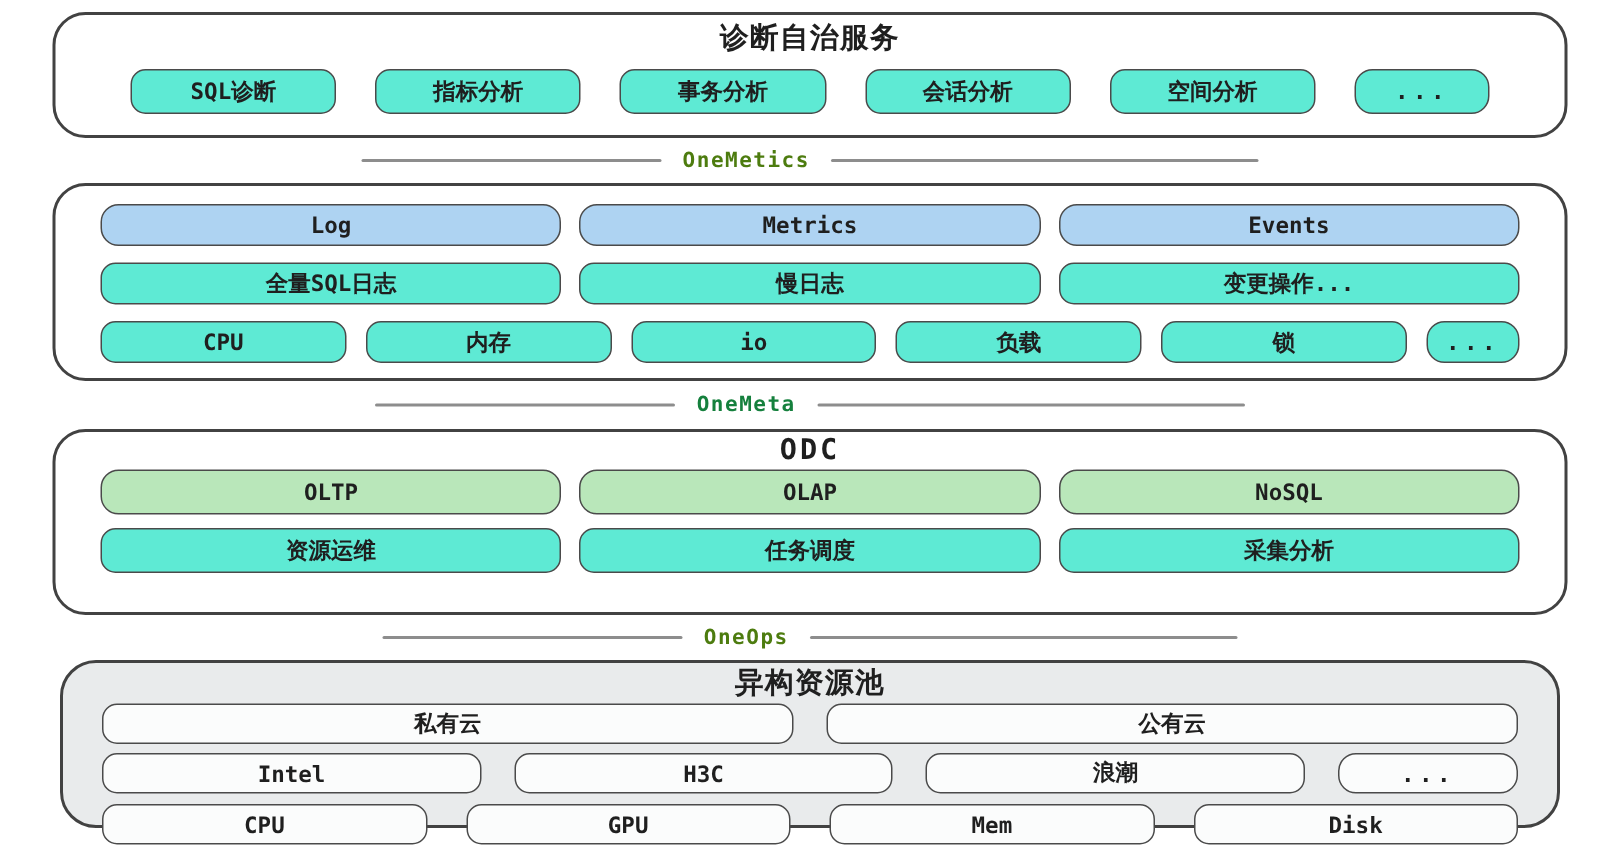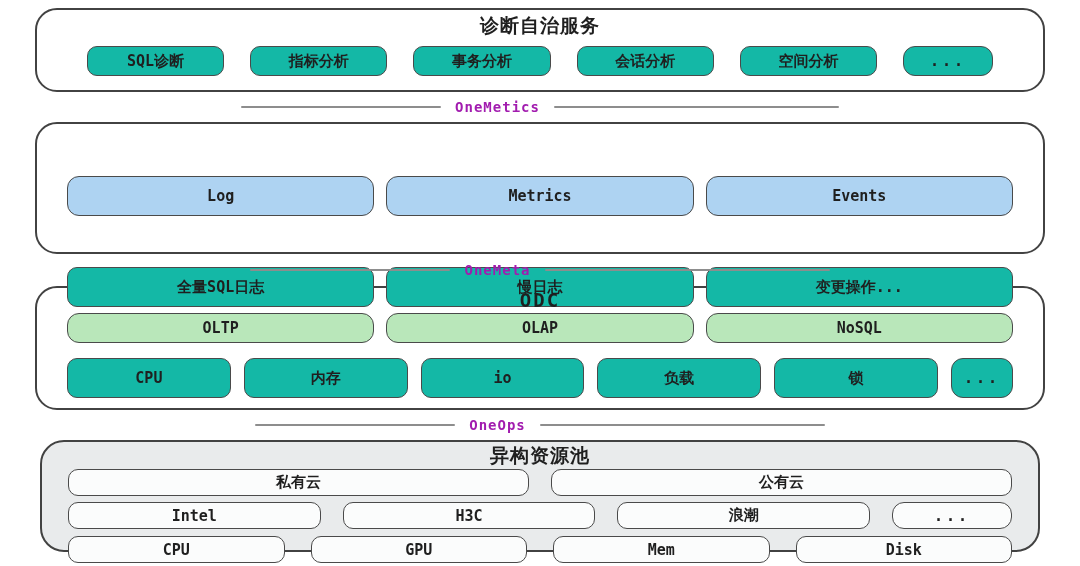--- a/index.html
+++ b/index.html
@@ -15,46 +15,46 @@
     box-sizing:border-box;
   }
   .panel-title{
     text-align:center;font-size:19px;font-weight:bold;letter-spacing:1px;
     padding-top:6px;line-height:18px;
   }
   .row{display:flex;gap:12px;padding:0 30px;margin-top:10px;}
   .box{
     flex:1;height:30px;border:1.8px solid #4a4a4a;border-radius:10px;
     display:flex;align-items:center;justify-content:center;
-    font-size:15px;font-weight:bold;background:#14b8a6;box-sizing:border-box;
+    font-size:15px;font-weight:bold;background:#5eead4;box-sizing:border-box;
     white-space:nowrap;
   }
   .box.blue{background:#aed3f2;border-radius:12px;}
   .box.green{background:#b9e7ba;border-radius:12px;}
   .box.dots{letter-spacing:3px;border-radius:12px;}
 
   
   .panel.diagnosis{height:84px;}
   .panel.diagnosis .row{gap:26px;padding:0 50px;margin-top:12px;}
   .panel.diagnosis .box.dots{flex:0 0 90px;}
 
   
   .divider{height:30px;display:flex;align-items:center;justify-content:center;gap:14px;}
   .divider .line{height:2px;background:#8d8d8d;border-radius:1px;}
   .divider .line.l{width:200px;}
   .divider .line.r{width:285px;}
   .divider .label{font-size:14px;font-weight:bold;letter-spacing:1px;}
-  .label.red{color:#a21caf;}
-  .label.greenlbl{color:#a21caf;}
+  .label.red{color:#4d7c0f;}
+  .label.greenlbl{color:#15803d;}
 
   
   .panel.onemetics{height:132px;padding-bottom:12px;}
   .panel.onemetics .row{margin-top:11px;}
   .panel.onemetics .row:first-child{margin-top:12px;}
-  .panel.onemetics .box{height:40px;margin-top:40px;}
+  .panel.onemetics .box{height:28px;}
   .panel.onemetics .row.r3{gap:13px;}
   .panel.onemetics .row.r3 .box.dots{flex:0 0 62px;}
 
   
   .panel.odc{height:124px;padding-bottom:10px;}
   .panel.odc .panel-title{padding-top:4px;line-height:16px;letter-spacing:2px;}
   .panel.odc .row.r1{margin-top:5px;}
   .panel.odc .row.r2{margin-top:9px;}
   .panel.odc .box{height:30px;}
 
@@ -119,20 +119,25 @@
     <div class="line r"></div>
   </div>
 
   <div class="panel odc">
     <div class="panel-title">ODC</div>
     <div class="row r1">
       <div class="box green">OLTP</div>
       <div class="box green">OLAP</div>
       <div class="box green">NoSQL</div>
     </div>
+    <div class="row r2">
+      <div class="box">资源运维</div>
+      <div class="box">任务调度</div>
+      <div class="box">采集分析</div>
+    </div>
   </div>
 
   <div class="divider">
     <div class="line l"></div>
     <div class="label red">OneOps</div>
     <div class="line r"></div>
   </div>
 
   <div class="panel resources">
     <div class="panel-title">异构资源池</div>

